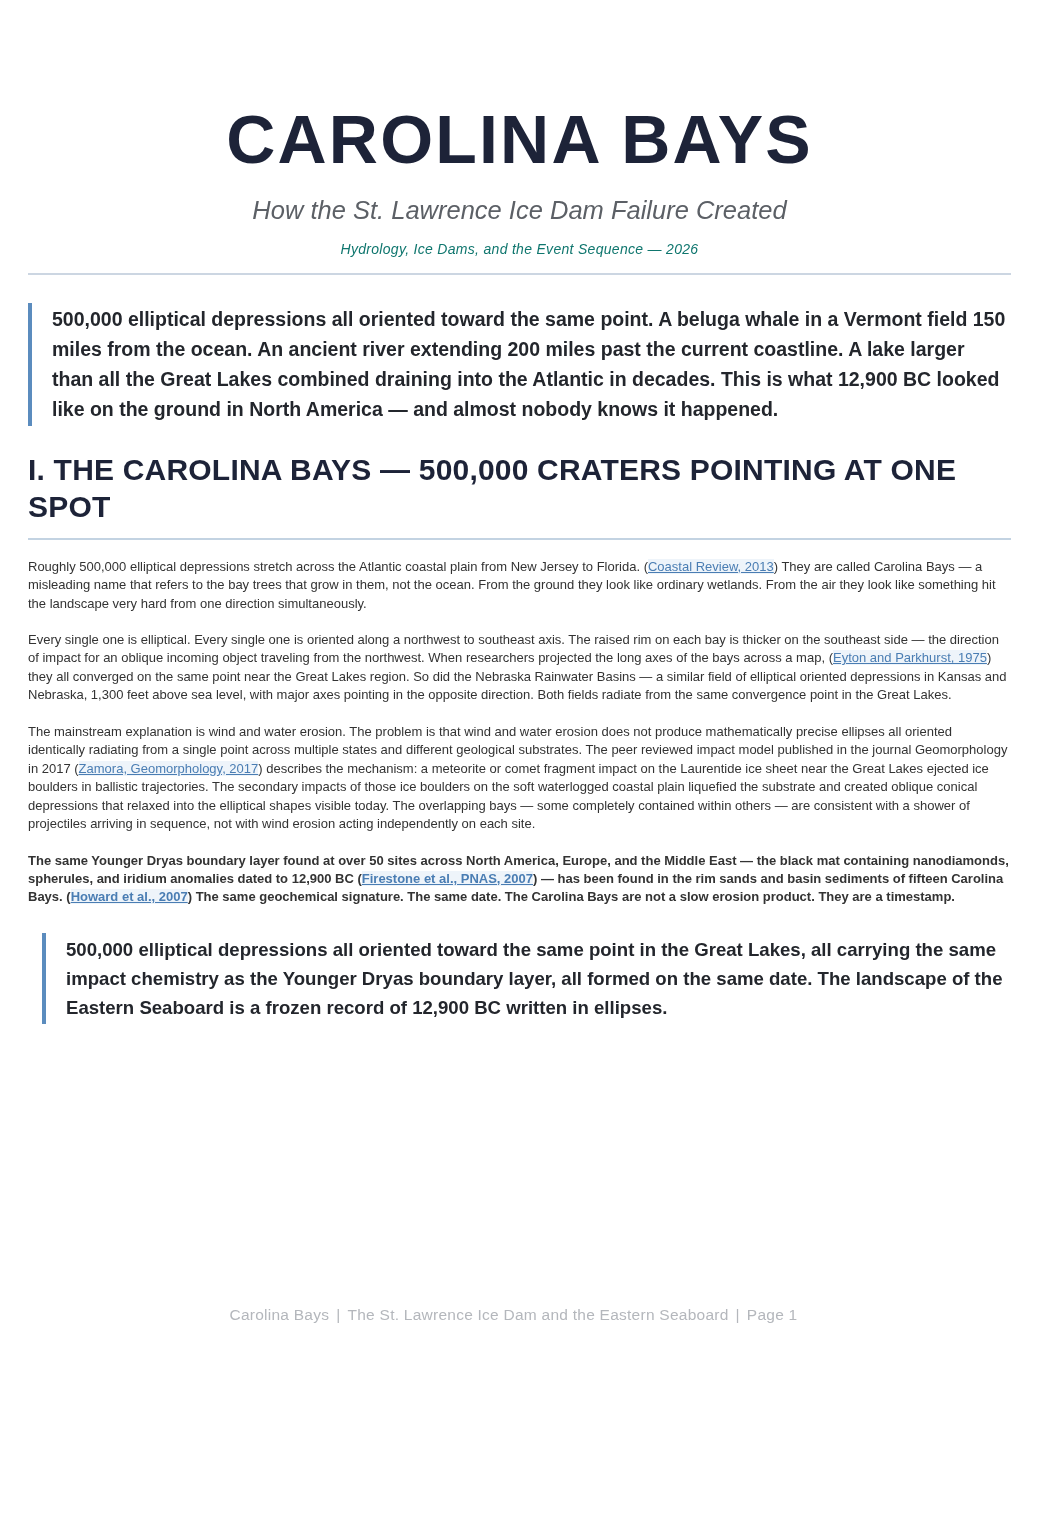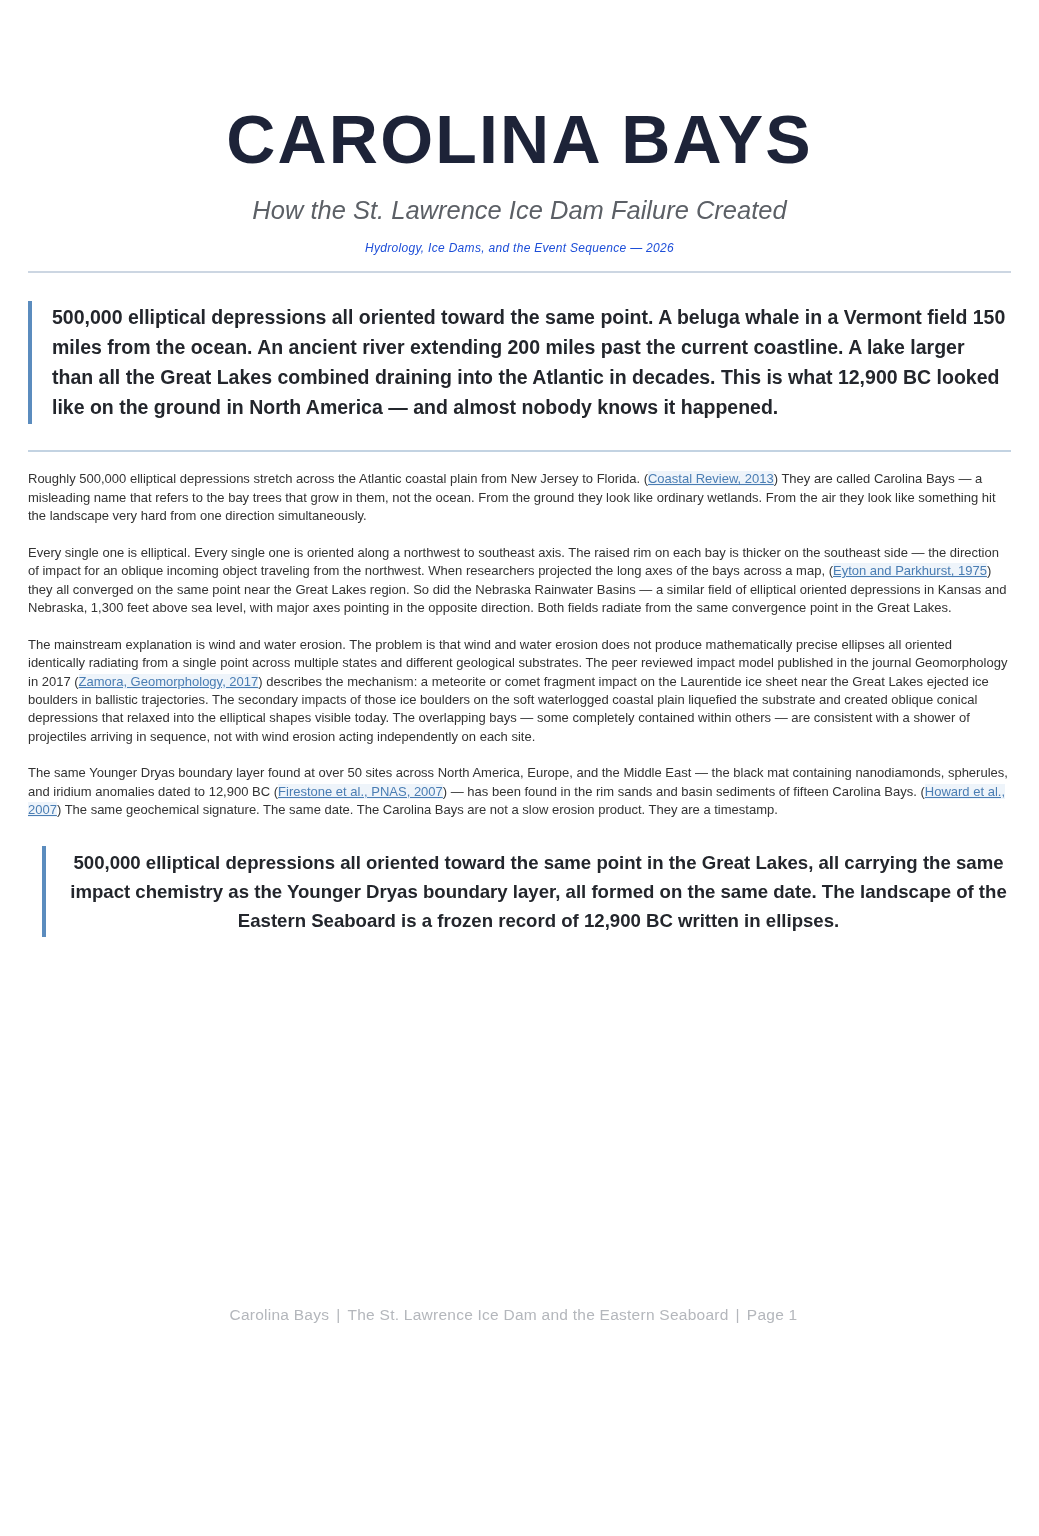--- a/index.html
+++ b/index.html
@@ -42,24 +42,24 @@
   .doc-subtitle {
     font-size: 25.5px;
     font-style: italic;
     font-weight: 400;
     color: #5c6066;
     line-height: 1.52;
     margin: 11px auto;
     max-width: 860px;
   }
   .doc-tagline {
-    font-size: 12px;
+    font-size: 14px;
     font-style: italic;
     font-weight: 400;
-    color: #1d4ed8;
+    color: #0f766e;
     letter-spacing: 0.3px;
     margin: 10px 0 0 0;
     text-align: center;
   }
   .header-rule {
     margin: 16px 0 0 0;
     height: 2px;
     background: #ccd6e2;
     width: 100%;
   }
@@ -75,21 +75,20 @@
     border-left: 4px solid #5b8cbe;
     font-weight: 700;
     font-size: 19.5px;
     line-height: 1.53;
     color: #23262c;
   }
   blockquote.pull.closing {
     margin: 26px 0 0 14px;
     font-size: 18.6px;
     line-height: 1.56;
-    text-align: center;
   }
 
   h2.section-heading {
     font-size: 30px;
     font-weight: 700;
     color: #1d2338;
     letter-spacing: 0.2px;
     line-height: 1.22;
     margin: 0 0 0 0;
     padding: 0 0 12px 0;
@@ -101,21 +100,21 @@
     margin: 0 0 18px 0;
   }
 
   p.body-text {
     font-size: 13px;
     line-height: 1.42;
     color: #333333;
     margin: 0 0 18px 0;
     text-align: left;
   }
-  p.body-text:last-of-type { margin-bottom: 0; }
+  p.body-text:last-of-type { margin-bottom: 0; font-weight: bold; }
 
   a.ref-link {
     color: #4a7db3;
     text-decoration: underline;
     background: #eef4fa;
     cursor: pointer;
   }
 
   
   .doc-footer {
@@ -141,20 +140,21 @@
       <div>How the St. Lawrence Ice Dam Failure Created</div>
     </div>
     <div class="doc-tagline">Hydrology, Ice Dams, and the Event Sequence — 2026</div>
     <div class="header-rule"></div>
   </header>
 
   <main class="content">
 
     <blockquote class="pull">500,000 elliptical depressions all oriented toward the same point. A beluga whale in a Vermont field 150 miles from the ocean. An ancient river extending 200 miles past the current coastline. A lake larger than all the Great Lakes combined draining into the Atlantic in decades. This is what 12,900 BC looked like on the ground in North America — and almost nobody knows it happened.</blockquote>
 
+    <h2 class="section-heading">I. THE CAROLINA BAYS — 500,000 CRATERS POINTING AT ONE SPOT</h2>
     <div class="heading-rule"></div>
 
     <p class="body-text"><span>Roughly 500,000 elliptical depressions stretch across the Atlantic coastal plain from New Jersey to Florida. (</span><a class="ref-link">Coastal Review, 2013</a><span>) They are called Carolina Bays — a misleading name that refers to the bay trees that grow in them, not the ocean. From the ground they look like ordinary wetlands. From the air they look like something hit the landscape very hard from one direction simultaneously.</span></p>
 
     <p class="body-text"><span>Every single one is elliptical. Every single one is oriented along a northwest to southeast axis. The raised rim on each bay is thicker on the southeast side — the direction of impact for an oblique incoming object traveling from the northwest. When researchers projected the long axes of the bays across a map, (</span><a class="ref-link">Eyton and Parkhurst, 1975</a><span>) they all converged on the same point near the Great Lakes region. So did the Nebraska Rainwater Basins — a similar field of elliptical oriented depressions in Kansas and Nebraska, 1,300 feet above sea level, with major axes pointing in the opposite direction. Both fields radiate from the same convergence point in the Great Lakes.</span></p>
 
     <p class="body-text"><span>The mainstream explanation is wind and water erosion. The problem is that wind and water erosion does not produce mathematically precise ellipses all oriented identically radiating from a single point across multiple states and different geological substrates. The peer reviewed impact model published in the journal Geomorphology in 2017 (</span><a class="ref-link">Zamora, Geomorphology, 2017</a><span>) describes the mechanism: a meteorite or comet fragment impact on the Laurentide ice sheet near the Great Lakes ejected ice boulders in ballistic trajectories. The secondary impacts of those ice boulders on the soft waterlogged coastal plain liquefied the substrate and created oblique conical depressions that relaxed into the elliptical shapes visible today. The overlapping bays — some completely contained within others — are consistent with a shower of projectiles arriving in sequence, not with wind erosion acting independently on each site.</span></p>
 
     <p class="body-text"><span>The same Younger Dryas boundary layer found at over 50 sites across North America, Europe, and the Middle East — the black mat containing nanodiamonds, spherules, and iridium anomalies dated to 12,900 BC (</span><a class="ref-link">Firestone et al., PNAS, 2007</a><span>) — has been found in the rim sands and basin sediments of fifteen Carolina Bays. (</span><a class="ref-link">Howard et al., 2007</a><span>) The same geochemical signature. The same date. The Carolina Bays are not a slow erosion product. They are a timestamp.</span></p>
 

